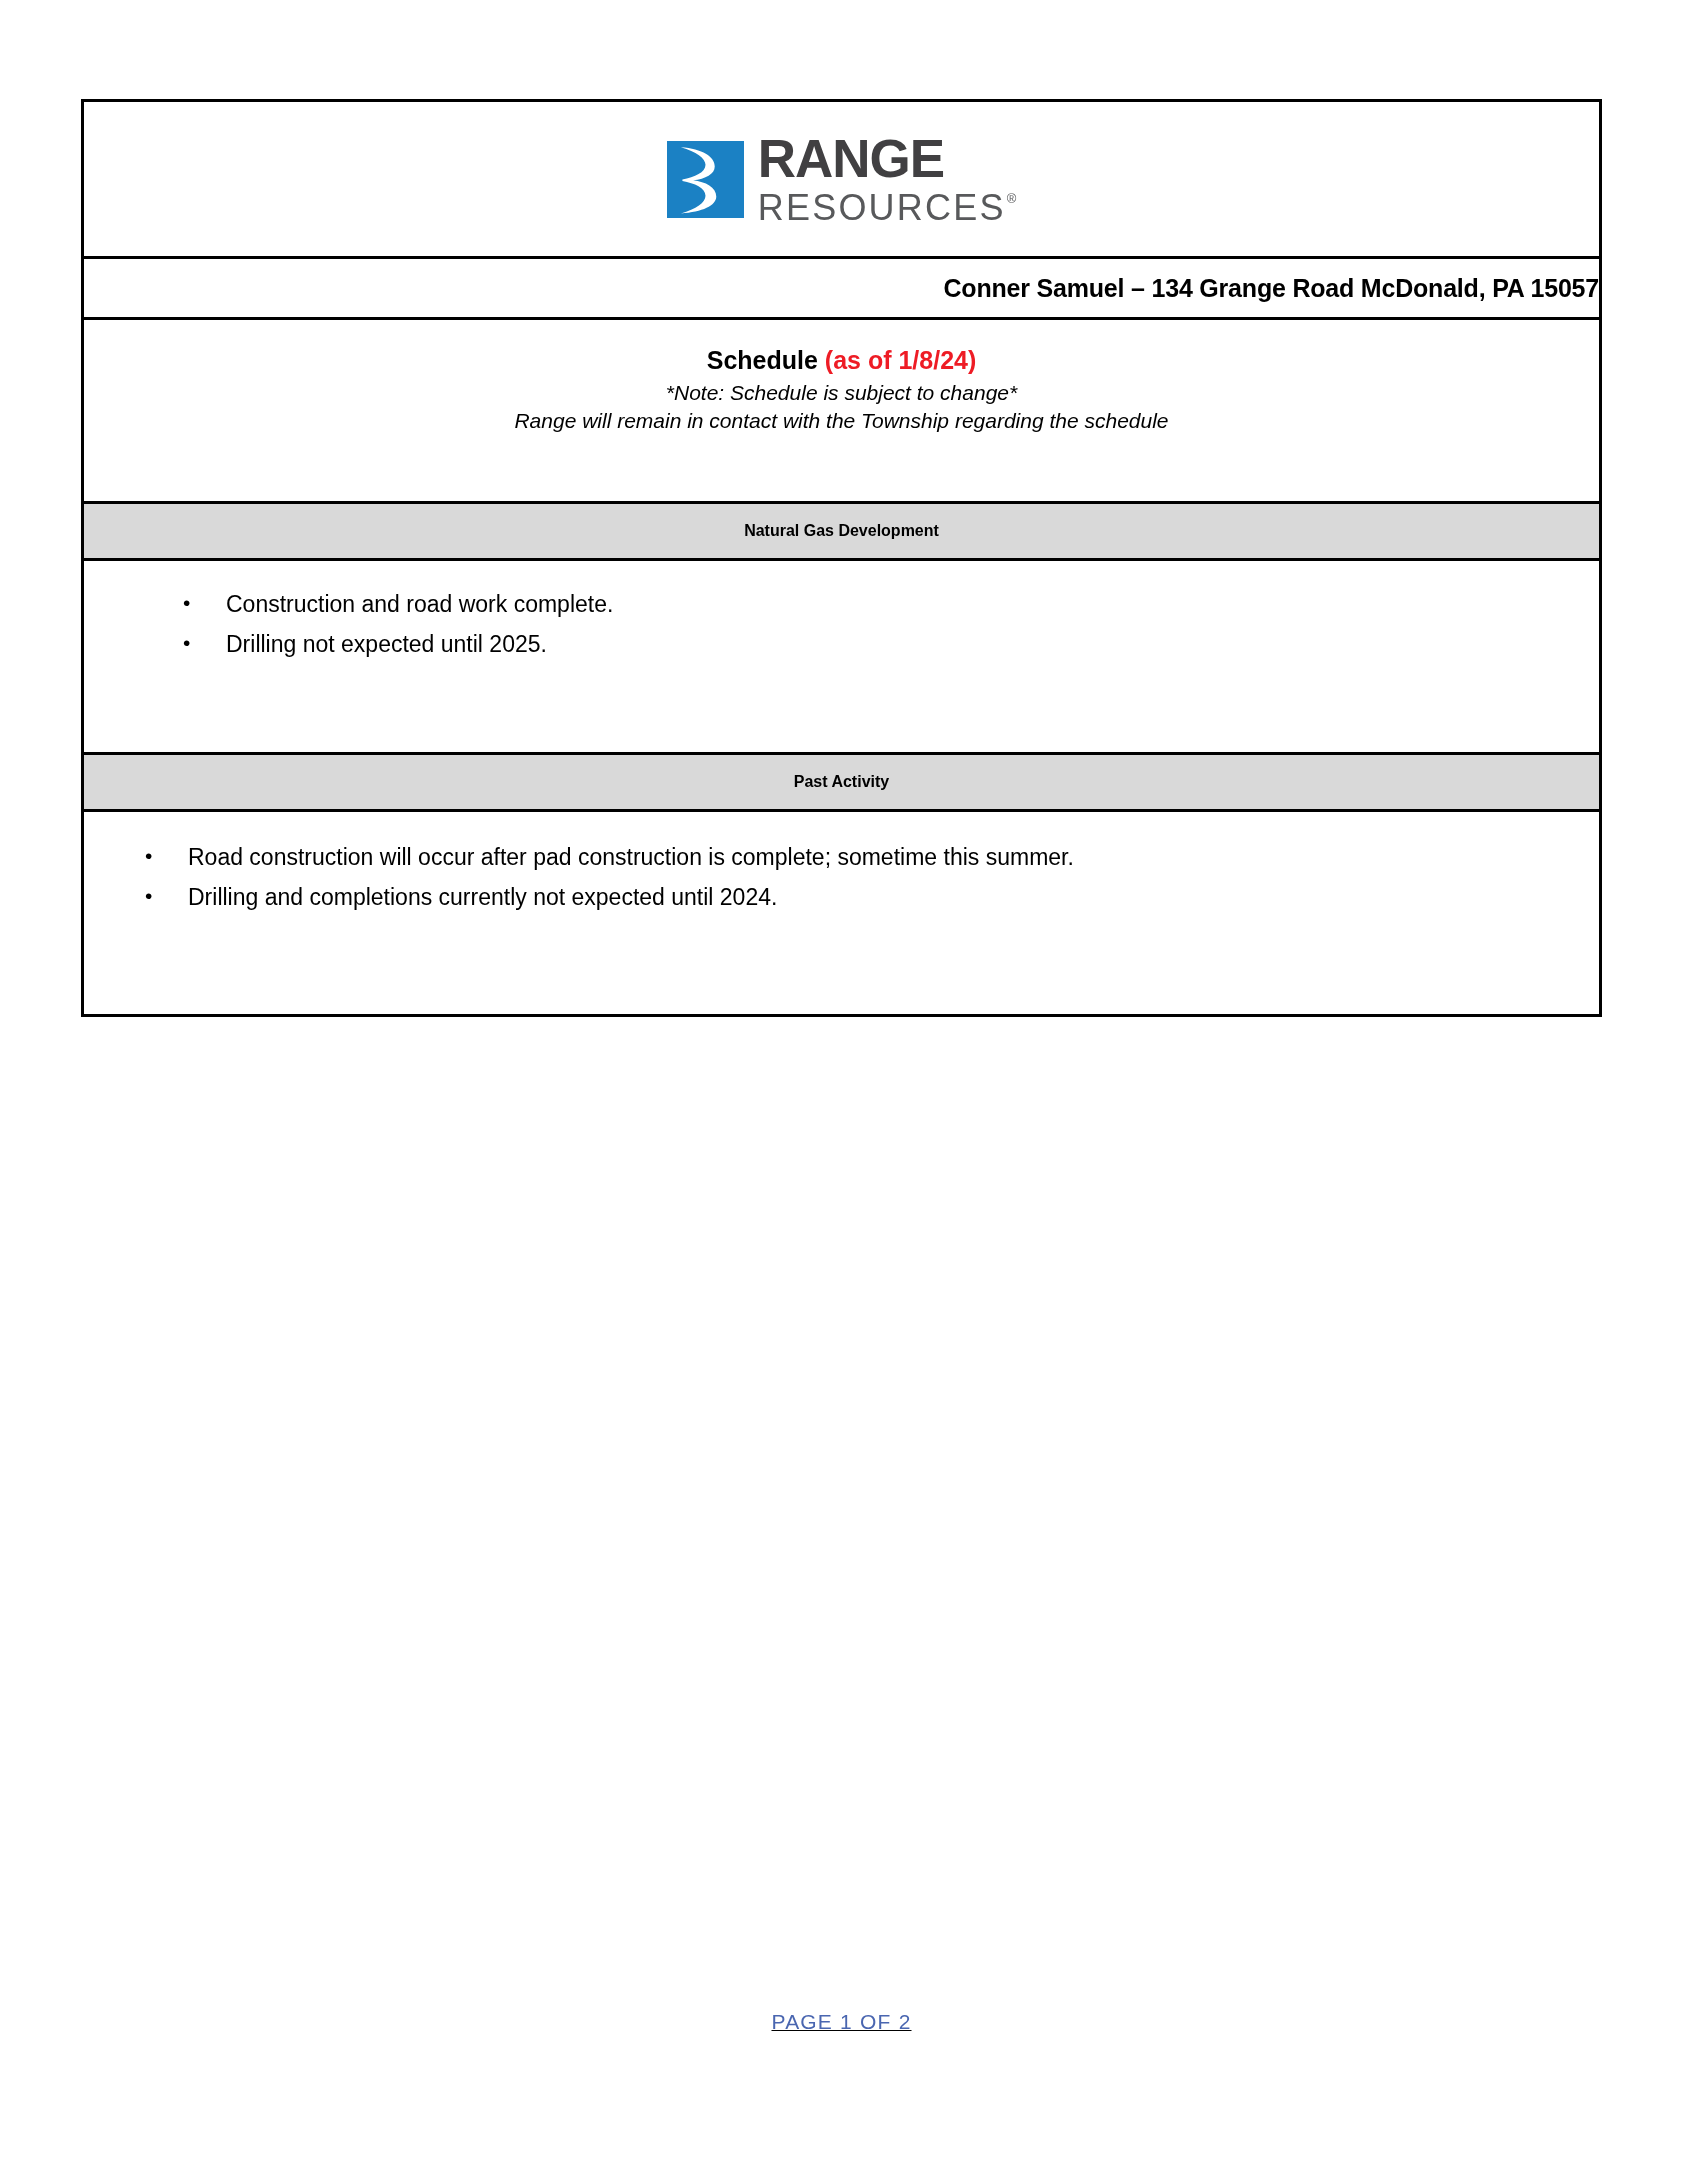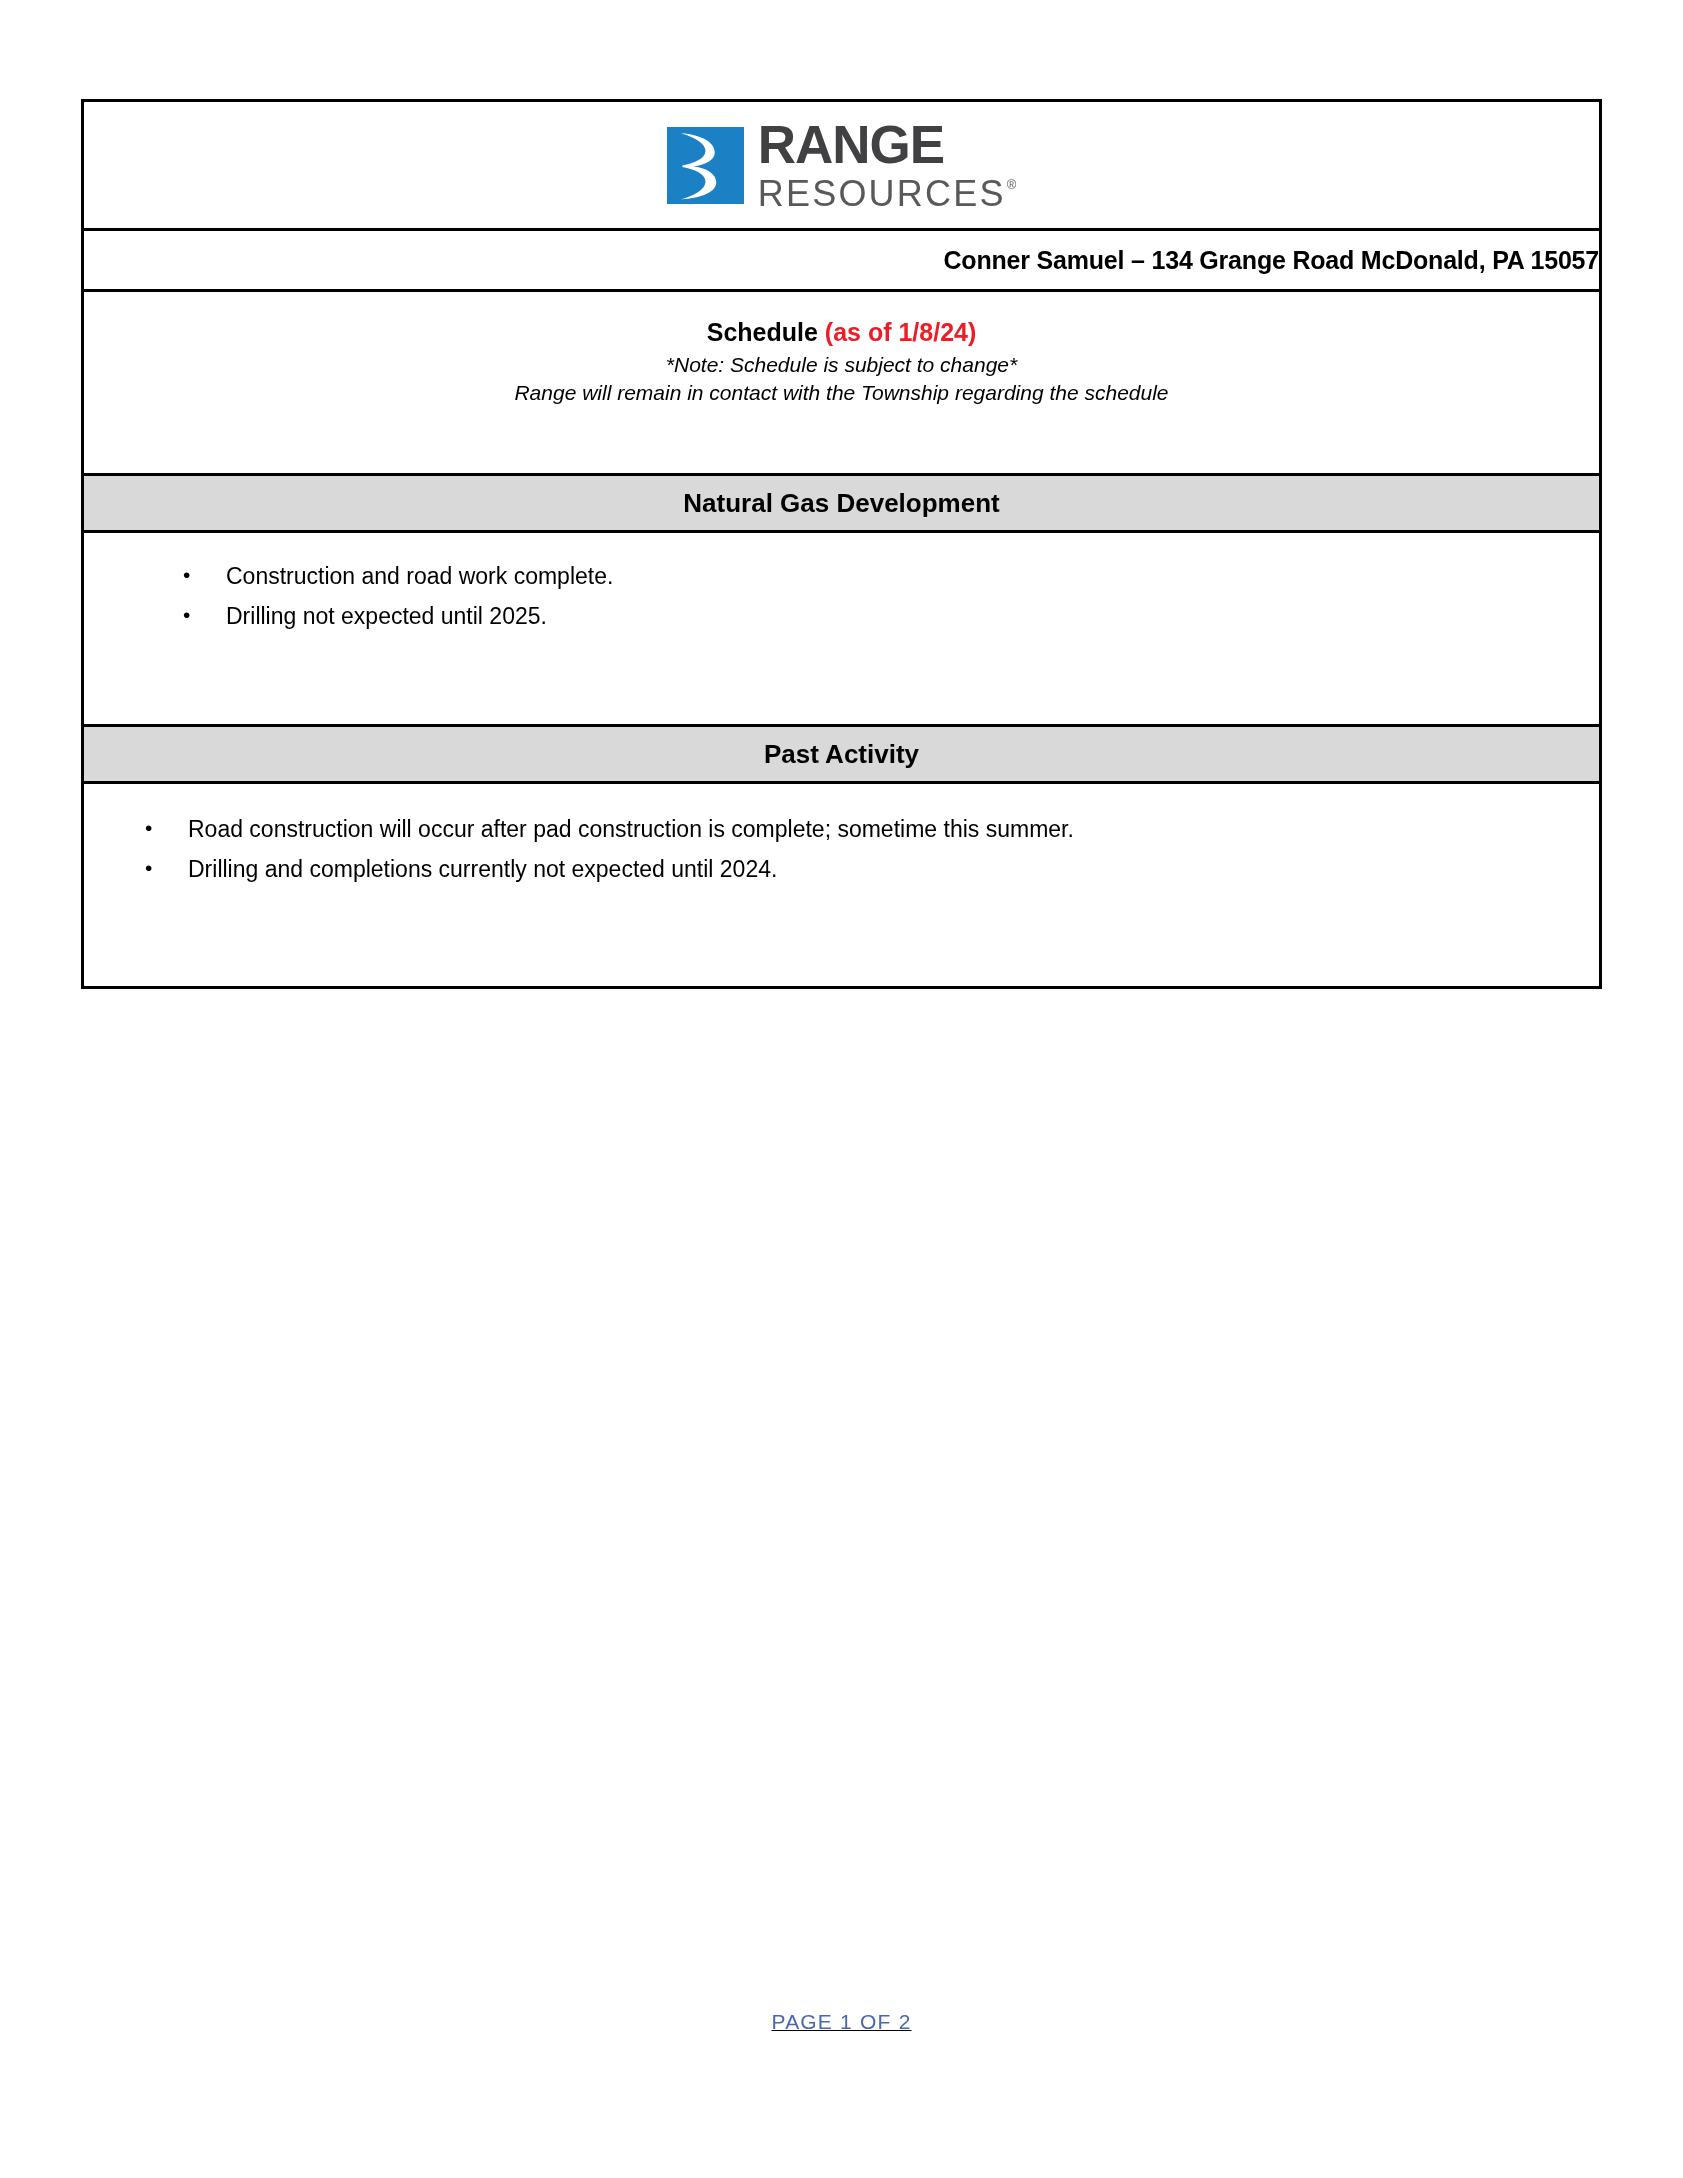--- a/index.html
+++ b/index.html
@@ -38,21 +38,21 @@
   .row {
     border-bottom: 3px solid #000000;
     box-sizing: border-box;
   }
   .row:last-child {
     border-bottom: none;
   }
 
   
   .logo-row {
-    height: 129px;
+    height: 157px;
     display: flex;
     justify-content: center;
   }
   .logo {
     display: flex;
     align-items: center;
     gap: 14px;
   }
   .logo-mark {
     width: 77px;
@@ -131,21 +131,21 @@
 
   
   .banner-row {
     height: 57px;
     background: #d9d9d9;
     display: flex;
     align-items: center;
     justify-content: center;
   }
   .banner-text {
-    font-size: 26px;
+    font-size: 16px;
     font-weight: bold;
   }
 
   
   .body-row {
     padding: 0;
   }
   .body-row-ngd {
     height: 194px;
     padding-top: 24px;

